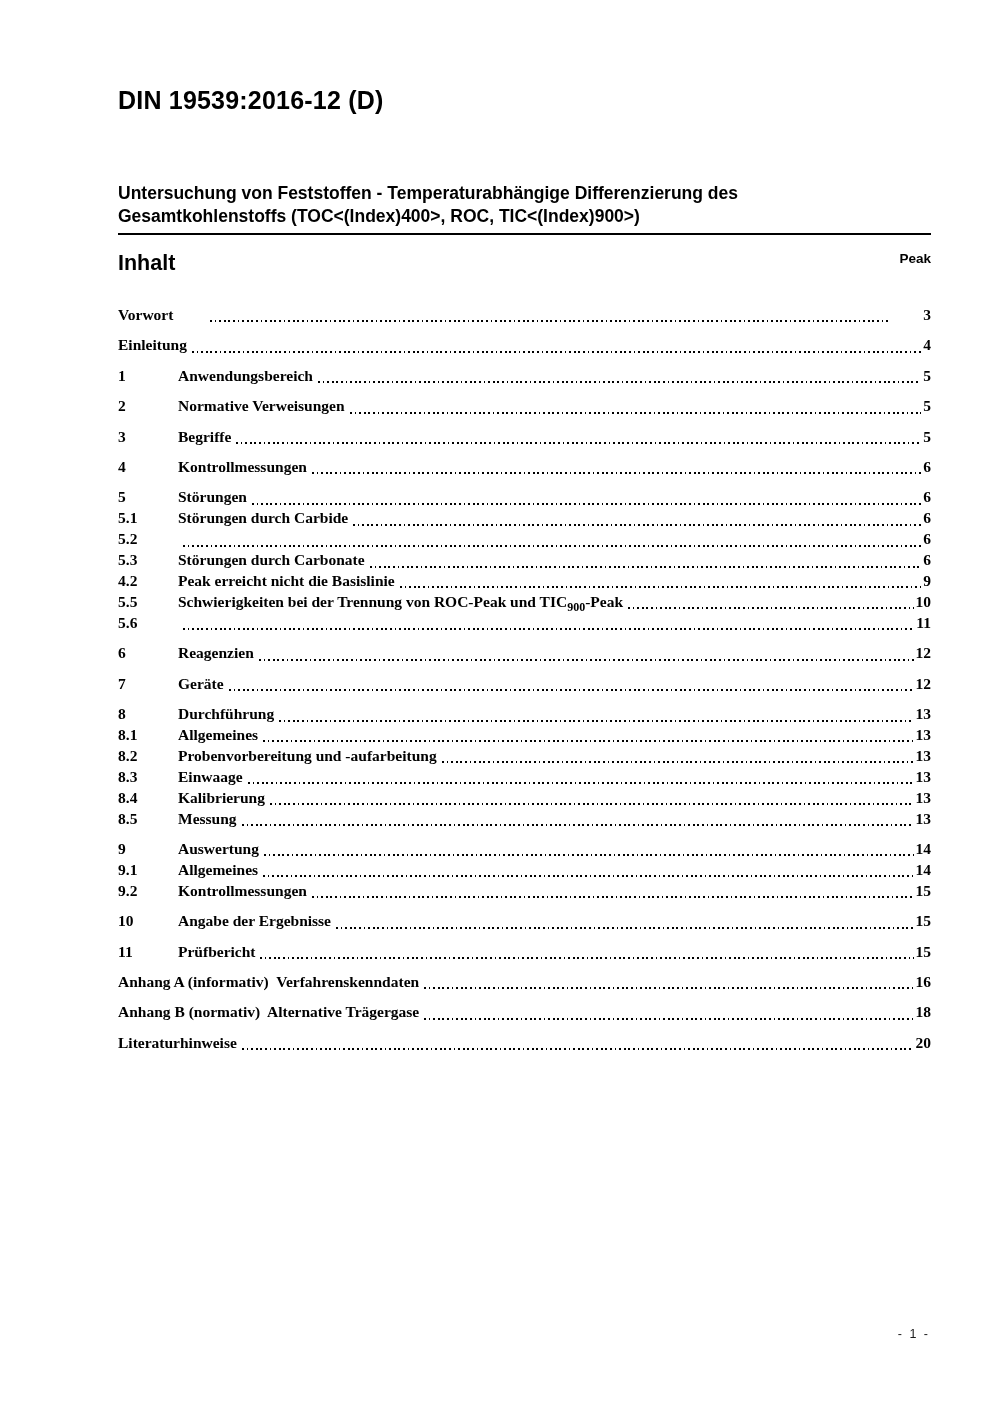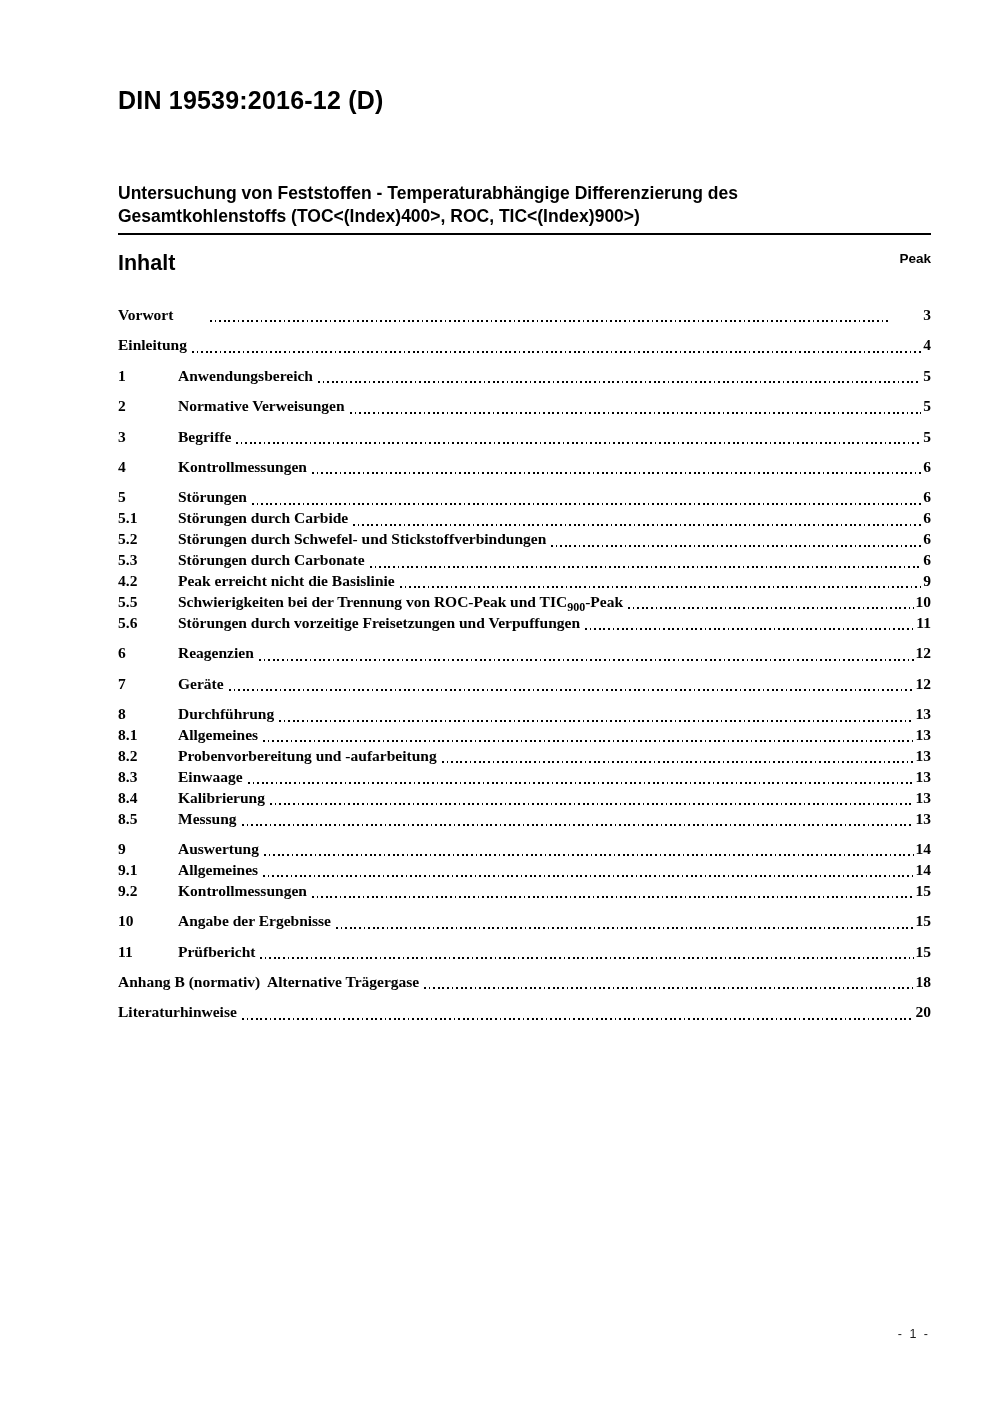--- a/index.html
+++ b/index.html
@@ -164,21 +164,20 @@
           <span class="toc-page">6</span>
         </div>
         <div class="toc-row sub">
           <span class="toc-num">5.1</span>
           <span class="toc-label">Störungen durch Carbide</span>
           <span class="toc-leader"></span>
           <span class="toc-page">6</span>
         </div>
         <div class="toc-row sub">
           <span class="toc-num">5.2</span>
-          <span class="toc-label">Störungen durch Schwefel- und Stickstoffverbindungen</span>
           <span class="toc-leader"></span>
           <span class="toc-page">6</span>
         </div>
         <div class="toc-row sub">
           <span class="toc-num">5.3</span>
           <span class="toc-label">Störungen durch Carbonate</span>
           <span class="toc-leader"></span>
           <span class="toc-page">6</span>
         </div>
         <div class="toc-row sub">
@@ -188,21 +187,20 @@
           <span class="toc-page">9</span>
         </div>
         <div class="toc-row sub">
           <span class="toc-num">5.5</span>
           <span class="toc-label">Schwierigkeiten bei der Trennung von ROC-Peak und TIC<sub>900</sub>-Peak</span>
           <span class="toc-leader"></span>
           <span class="toc-page">10</span>
         </div>
         <div class="toc-row sub">
           <span class="toc-num">5.6</span>
-          <span class="toc-label">Störungen durch vorzeitige Freisetzungen und Verpuffungen</span>
           <span class="toc-leader"></span>
           <span class="toc-page">11</span>
         </div>
         <div class="toc-row major">
           <span class="toc-num">6</span>
           <span class="toc-label">Reagenzien</span>
           <span class="toc-leader"></span>
           <span class="toc-page">12</span>
         </div>
         <div class="toc-row major">
@@ -271,20 +269,25 @@
           <span class="toc-leader"></span>
           <span class="toc-page">15</span>
         </div>
         <div class="toc-row major">
           <span class="toc-num">11</span>
           <span class="toc-label">Prüfbericht</span>
           <span class="toc-leader"></span>
           <span class="toc-page">15</span>
         </div>
         <div class="toc-row major">
+          <span class="toc-label">Anhang A (informativ)&nbsp; Verfahrenskenndaten</span>
+          <span class="toc-leader"></span>
+          <span class="toc-page">16</span>
+        </div>
+        <div class="toc-row major">
           <span class="toc-label">Anhang B (normativ)&nbsp; Alternative Trägergase</span>
           <span class="toc-leader"></span>
           <span class="toc-page">18</span>
         </div>
         <div class="toc-row major">
           <span class="toc-label">Literaturhinweise</span>
           <span class="toc-leader"></span>
           <span class="toc-page">20</span>
         </div>
       </div>

